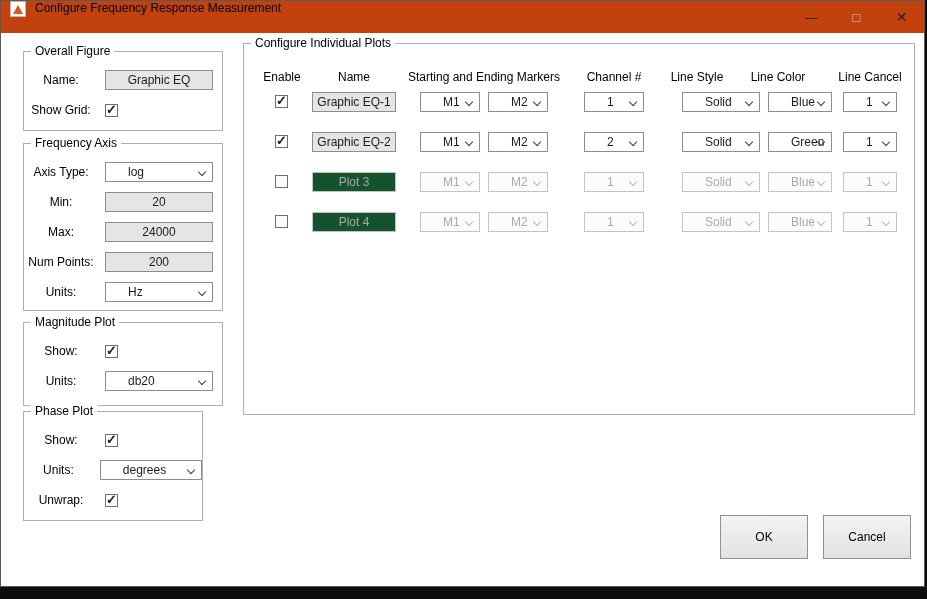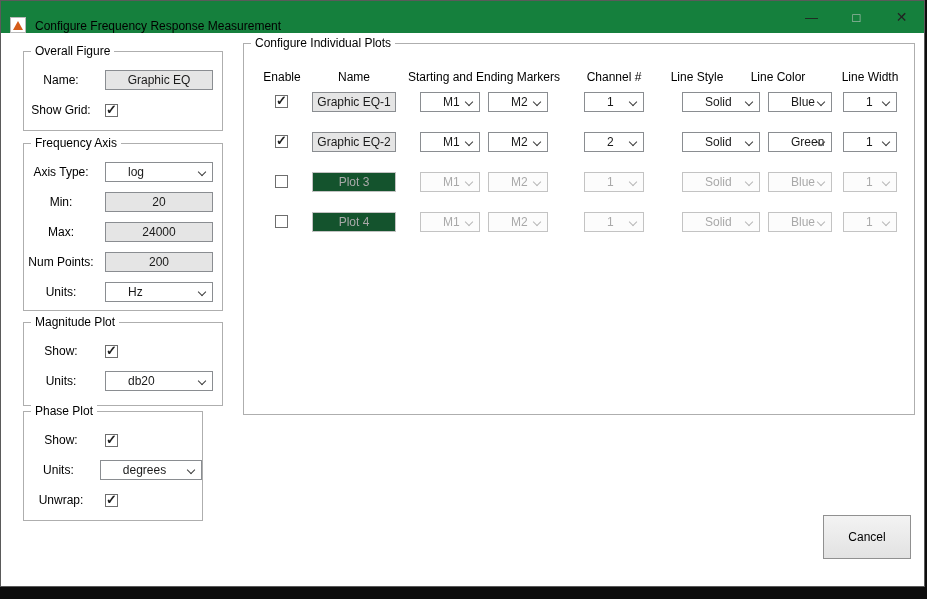--- a/index.html
+++ b/index.html
@@ -2,21 +2,21 @@
 <html><head>
 <meta charset="utf-8">
 <style>
   * { margin:0; padding:0; box-sizing:border-box; }
   html,body { width:927px; height:599px; }
   body { background:#0d0d0d; font-family:"Liberation Sans", sans-serif; font-size:12px; color:#1a1a1a; position:relative; overflow:hidden; }
 
   .dialog { position:absolute; left:0; top:0; width:925px; height:587px; background:#ffffff; border:1px solid #5a5a5a; }
 
   
-  .titlebar { position:absolute; left:0; top:0; width:100%; height:32px; background:#15803d; display:flex; align-items:flex-end; }
+  .titlebar { position:absolute; left:0; top:0; width:100%; height:32px; background:#c2410c; display:flex; align-items:flex-start; }
   .app-icon { width:16px; height:16px; margin-left:9px; display:inline-block; position:relative; }
   .title { margin-left:9px; font-size:12px; color:#000; }
   .win-controls { margin-left:auto; display:flex; height:32px; }
   .win-btn { width:45px; height:32px; display:flex; align-items:center; justify-content:center; font-size:13px; color:#222; cursor:pointer; }
   .win-btn.max { color:#c9c9c9; }
   .win-btn.close { font-size:14px; }
 
   
   .groupbox { position:absolute; border:1px solid #aeaeae; background:#fff; }
   .gb-title { position:absolute; top:-8px; left:7px; background:#fff; padding:0 4px; font-size:12px; color:#000; white-space:nowrap; }
@@ -177,21 +177,21 @@
 
   <div class="groupbox plots-panel">
     <span class="gb-title">Configure Individual Plots</span>
 
     <span class="col-h h-enable">Enable</span>
     <span class="col-h h-name">Name</span>
     <span class="col-h h-markers">Starting and Ending Markers</span>
     <span class="col-h h-channel">Channel #</span>
     <span class="col-h h-style">Line Style</span>
     <span class="col-h h-color">Line Color</span>
-    <span class="col-h h-width">Line Width</span>
+    <span class="col-h h-width">Line Cancel</span>
 
     <div class="plot-row pr-1" data-enabled="true">
       <span class="checkbox cell-cb" data-checked="true"></span>
       <span class="textfield cell-name">Graphic EQ-1</span>
       <span class="select cell-m1">
           <span>M1</span>
           <span class="chev"></span>
         </span>
       <span class="select cell-m2">
           <span>M2</span>
@@ -296,15 +296,16 @@
           <span>Blue</span>
           <span class="chev"></span>
         </span>
       <span class="select cell-width">
           <span>1</span>
           <span class="chev"></span>
         </span>
     </div>
   </div>
 
+  <div class="push-btn btn-ok">OK</div>
   <div class="push-btn btn-cancel">Cancel</div>
 
 </div>
 
 </body></html>

